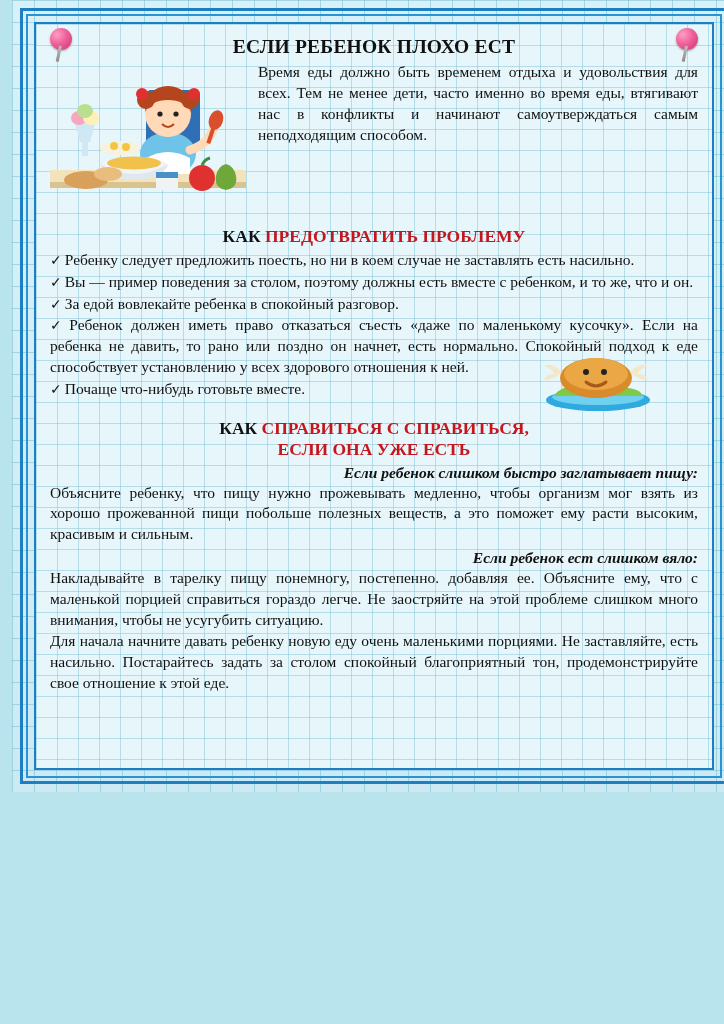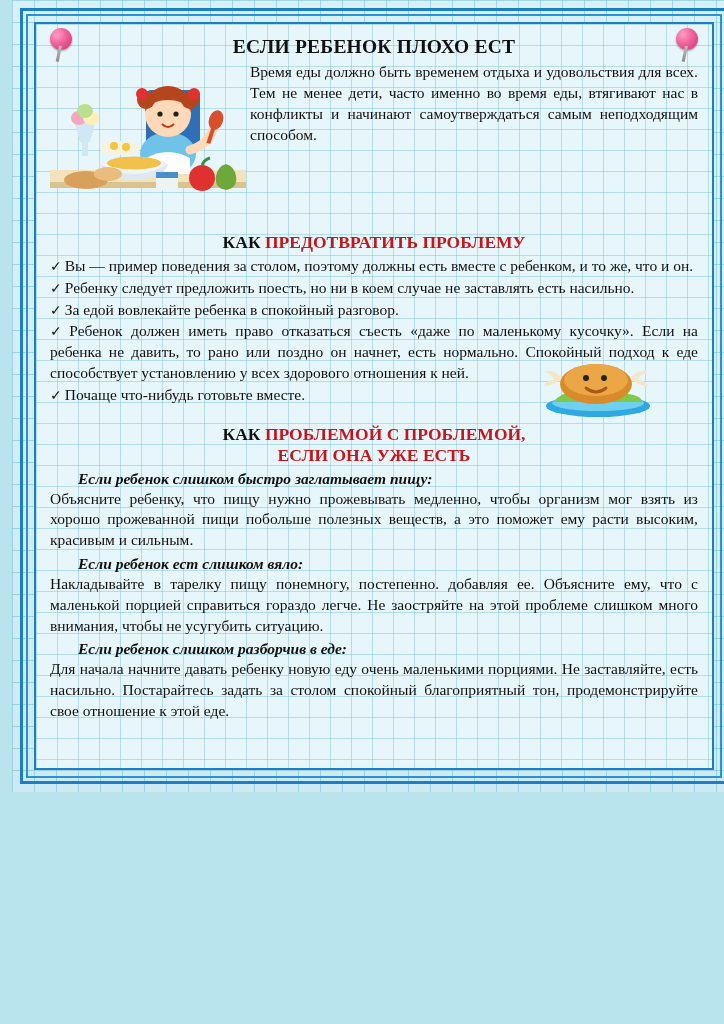--- a/index.html
+++ b/index.html
@@ -80,42 +80,42 @@
     font-weight: bold;
     font-size: 19.5px;
     letter-spacing: .2px;
     color: #111;
     margin: 0 0 2px 0;
     line-height: 1.15;
   }
   .intro-wrap {
     display: flex;
     align-items: flex-start;
-    gap: 4px;
+    gap: 12px;
   }
   .illus-left {
     flex: 0 0 196px;
     height: 150px;
     position: relative;
     margin-top: 2px;
   }
   .intro-text {
     flex: 1 1 auto;
     text-align: justify;
     font-size: 15.5px;
     line-height: 1.35;
     color: #111;
     padding-top: 2px;
   }
 
   .head2 {
     text-align: center;
     font-weight: bold;
     font-size: 17.5px;
-    margin: 20px 0 3px 0;
+    margin: 14px 0 3px 0;
     color: #111;
     line-height: 1.18;
   }
   .head2 .hl {
     color: #c4161c;
   }
 
   p.body {
     margin: 0 0 1px 0;
     text-align: justify;
@@ -132,20 +132,21 @@
     color: #111;
     font-size: 14px;
     margin-right: 3px;
   }
   .sub-italic {
     font-style: italic;
     font-weight: bold;
     font-size: 15.5px;
     margin: 4px 0 1px 28px;
     color: #111;
+    text-align: right;
   }
   .para-indent {
     text-indent: 26px;
   }
 
   
   .turkey {
     position: absolute;
     right: 36px;
     width: 128px;
@@ -225,24 +226,24 @@
         </svg>
       </div>
       <div class="intro-text">Время еды должно быть временем отдыха и удовольствия для всех. Тем не менее дети, часто именно во время еды, втягивают нас в конфликты и начинают самоутверждаться самым неподходящим способом.</div>
     </div>
 
     <div class="head2">
       <span>КАК </span><span class="hl">ПРЕДОТВРАТИТЬ ПРОБЛЕМУ</span>
     </div>
 
     <p class="body bullet">
+      <span class="chk">✓</span><span>Ребенку следует предложить поесть, но ни в коем случае не заставлять есть насильно.</span>
+    </p>
+    <p class="body bullet">
       <span class="chk">✓</span><span>Вы — пример поведения за столом, поэтому должны есть вместе с ребенком, и то же, что и он.</span>
-    </p>
-    <p class="body bullet">
-      <span class="chk">✓</span><span>Ребенку следует предложить поесть, но ни в коем случае не заставлять есть насильно.</span>
     </p>
     <p class="body bullet">
       <span class="chk">✓</span><span>За едой вовлекайте ребенка в спокойный разговор.</span>
     </p>
     <p class="body bullet">
       <span class="chk">✓</span><span>Ребенок должен иметь право отказаться съесть «даже по маленькому кусочку». Если на ребенка не давить, то рано или поздно он начнет, есть нормально. Спокойный подход к еде способствует установлению у всех здорового отношения к ней.</span>
     </p>
     <p class="body bullet">
       <span class="chk">✓</span><span>Почаще что-нибудь готовьте вместе.</span>
     </p>
@@ -258,27 +259,26 @@
           <path d="M28 30 q-10 -10 -18 -6 q8 2 10 8 q-8 0 -10 6 q10 0 18 -8 z" fill="#f3e7c9"></path>
           <path d="M96 30 q10 -10 18 -6 q-8 2 -10 8 q8 0 10 6 q-10 0 -18 -8 z" fill="#f3e7c9"></path>
           <circle cx="52" cy="30" r="3" fill="#222"></circle>
           <circle cx="70" cy="30" r="3" fill="#222"></circle>
           <path d="M52 40 q10 8 20 0" stroke="#a8591a" stroke-width="3" fill="none" stroke-linecap="round"></path>
         </svg>
       </div>
     </div>
 
     <div class="head2 lower">
-      <span>КАК </span><span class="hl">ПРОБЛЕМОЙ С ПРОБЛЕМОЙ,</span><br>
+      <span>КАК </span><span class="hl">СПРАВИТЬСЯ С СПРАВИТЬСЯ,</span><br>
       <span class="hl">ЕСЛИ ОНА УЖЕ ЕСТЬ</span>
     </div>
 
     <div class="sub-italic">Если ребенок слишком быстро заглатывает пищу:</div>
     <p class="body para-indent">Объясните ребенку, что пищу нужно прожевывать медленно, чтобы организм мог взять из хорошо прожеванной пищи побольше полезных веществ, а это поможет ему расти высоким, красивым и сильным.</p>
 
     <div class="sub-italic">Если ребенок ест слишком вяло:</div>
     <p class="body para-indent">Накладывайте в тарелку пищу понемногу, постепенно. добавляя ее. Объясните ему, что с маленькой порцией справиться гораздо легче. Не заостряйте на этой проблеме слишком много внимания, чтобы не усугубить ситуацию.</p>
 
-    <div class="sub-italic">Если ребенок слишком разборчив в еде:</div>
     <p class="body para-indent">Для начала начните давать ребенку новую еду очень маленькими порциями. Не заставляйте, есть насильно. Постарайтесь задать за столом спокойный благоприятный тон, продемонстрируйте свое отношение к этой еде.</p>
 
   </div>
 </div>
 
 </body></html>

